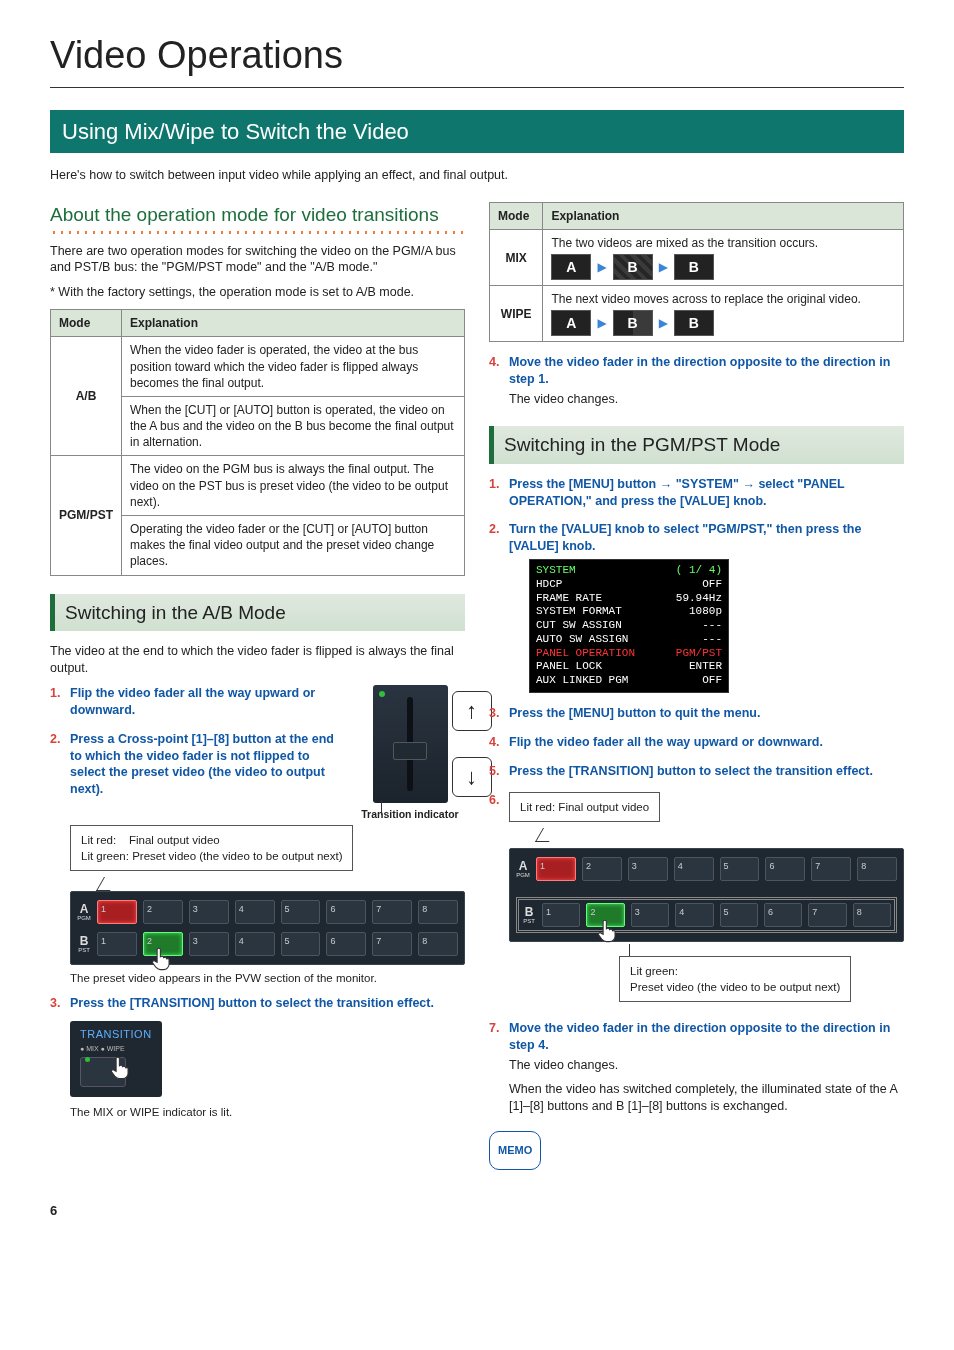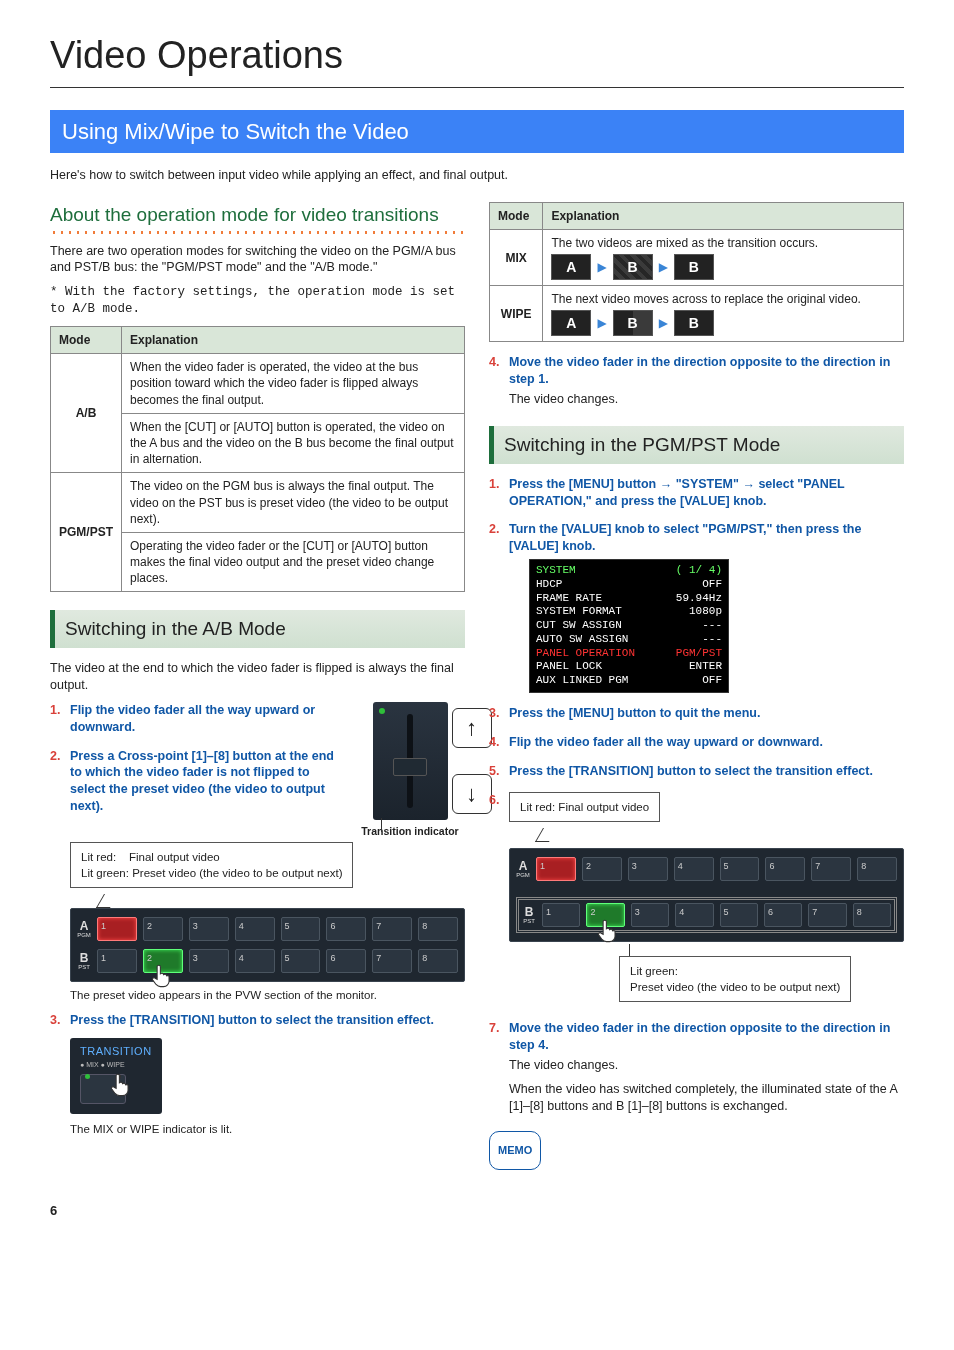--- a/index.html
+++ b/index.html
@@ -15,21 +15,21 @@
   }
   .page-title {
     font-size: 38px;
     font-weight: 400;
     color: #222;
     border-bottom: 1.5px solid #333;
     padding-bottom: 6px;
     margin-bottom: 22px;
   }
   .section-bar {
-    background: #3b82f6;
+    background: #0f766e;
     color: #fff;
     font-size: 22px;
     padding: 7px 12px 6px;
     font-weight: 400;
     margin-bottom: 14px;
   }
   .intro { margin-bottom: 18px; }
   .columns { display: flex; gap: 24px; }
   .col { flex: 1; min-width: 0; }
   .subhead {
@@ -48,21 +48,21 @@
   .subhead-bar {
     background: linear-gradient(#e0e9df, #cfe0d0);
     border-left: 5px solid #1e6e3c;
     font-size: 19px;
     padding: 6px 10px;
     margin: 18px 0 12px;
     color: #222;
   }
   p { margin-bottom: 8px; }
   .footnote::before { content:"*  "; }
-  .footnote { margin-bottom:8px;font-family:Liberation Mono, monospace; }
+  .footnote { margin-bottom:8px; }
   table.modetable {
     border-collapse: collapse;
     width: 100%;
     margin-bottom: 12px;
   }
   table.modetable th, table.modetable td {
     border: 1px solid #888;
     padding: 5px 8px;
     text-align: left;
     vertical-align: middle;

